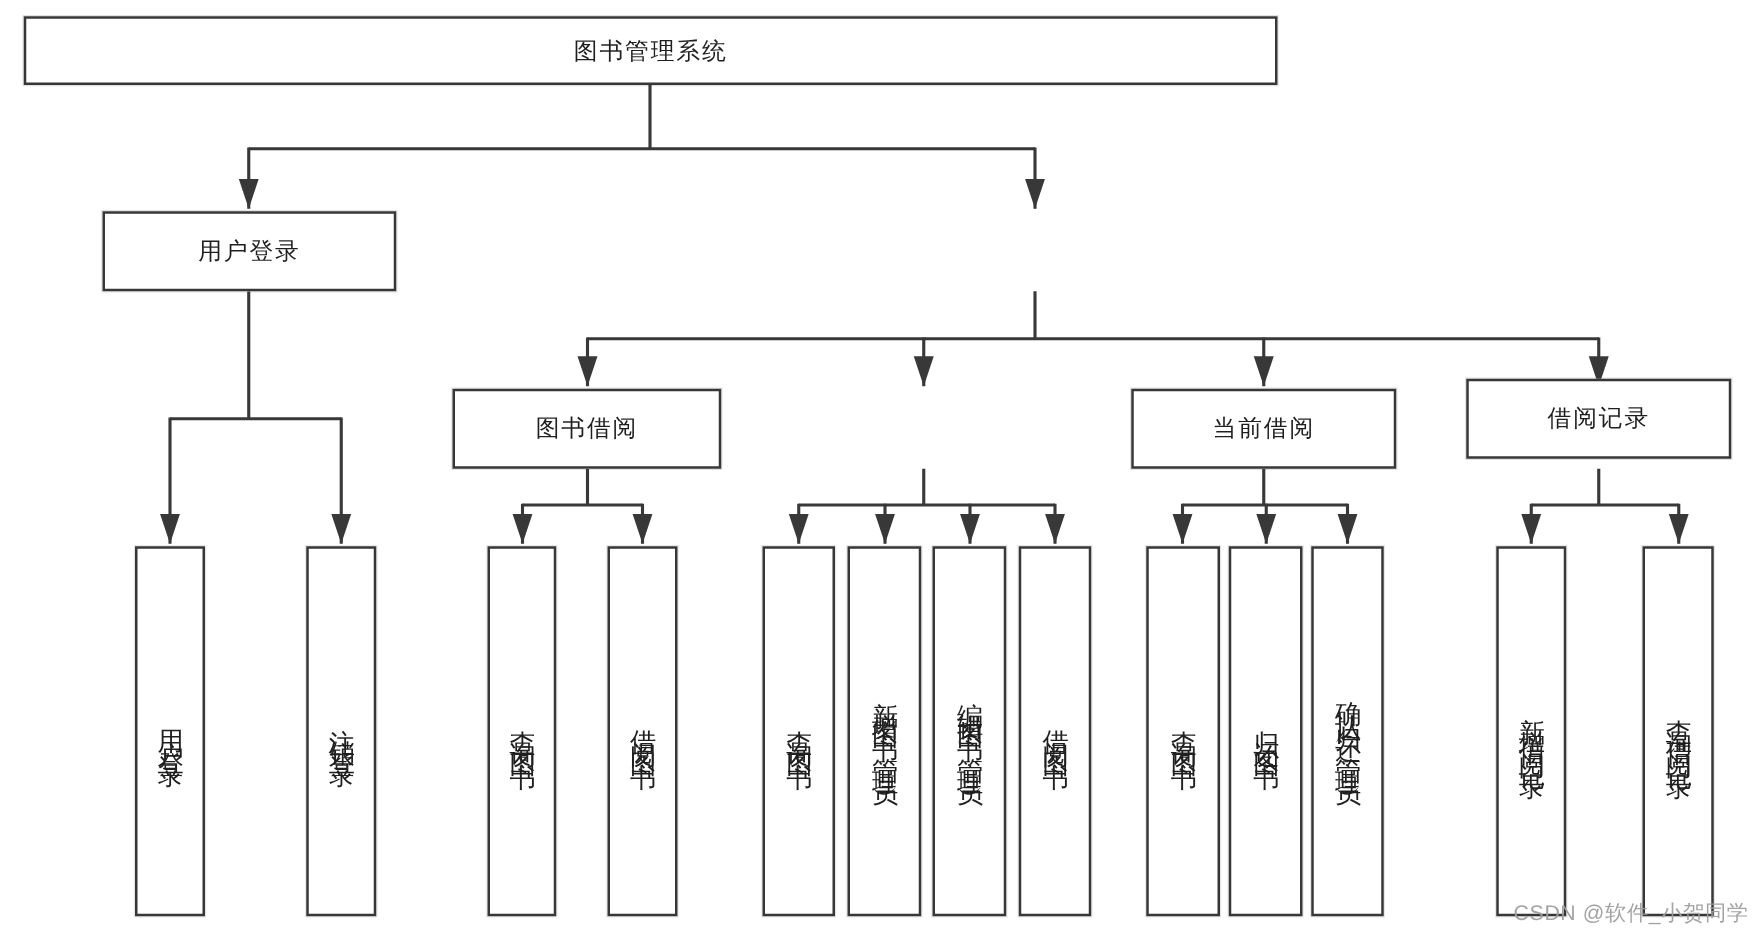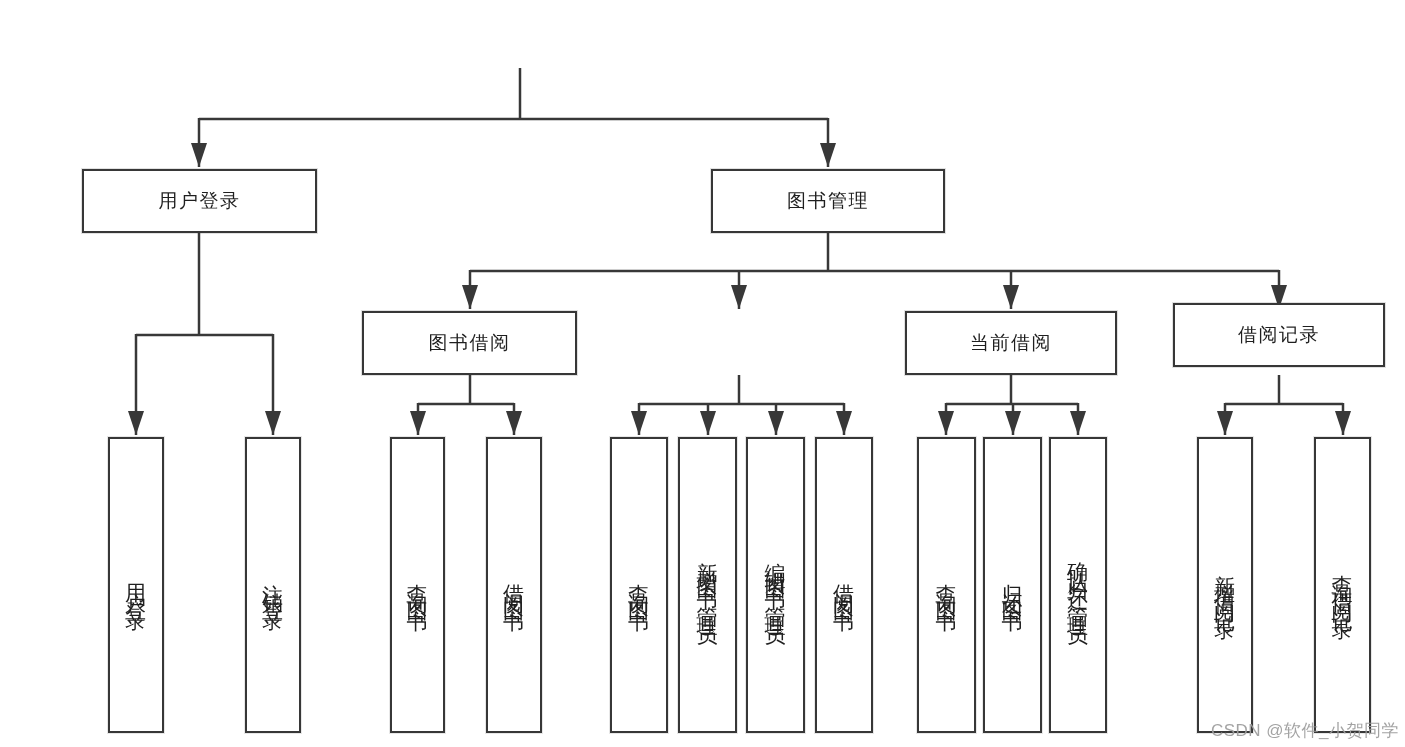--- a/index.html
+++ b/index.html
@@ -91,26 +91,26 @@
       <line x1="1013" y1="403" x2="1013" y2="435" marker-end="url(#arw)"></line>
       <line x1="1078" y1="403" x2="1078" y2="435" marker-end="url(#arw)"></line>
 
       <path d="M1279 375 V404"></path>
       <path d="M1225 404 H1343"></path>
       <line x1="1225" y1="403" x2="1225" y2="435" marker-end="url(#arw)"></line>
       <line x1="1343" y1="403" x2="1343" y2="435" marker-end="url(#arw)"></line>
     </g>
   </svg>
 
+  <div class="hnode" style="left:19px;top:13px;width:1003px;height:55px;">
+    <span>图书管理系统</span>
+  </div>
 
   <div class="hnode" style="left:82px;top:169px;width:235px;height:64px;">
     <span>用户登录</span>
-  </div>
-  <div class="hnode" style="left:711px;top:169px;width:234px;height:64px;">
-    <span>图书管理</span>
   </div>
 
   <div class="hnode" style="left:362px;top:311px;width:215px;height:64px;">
     <span>图书借阅</span>
   </div>
   <div class="hnode" style="left:905px;top:311px;width:212px;height:64px;">
     <span>当前借阅</span>
   </div>
   <div class="hnode" style="left:1173px;top:303px;width:212px;height:64px;">
     <span>借阅记录</span>

